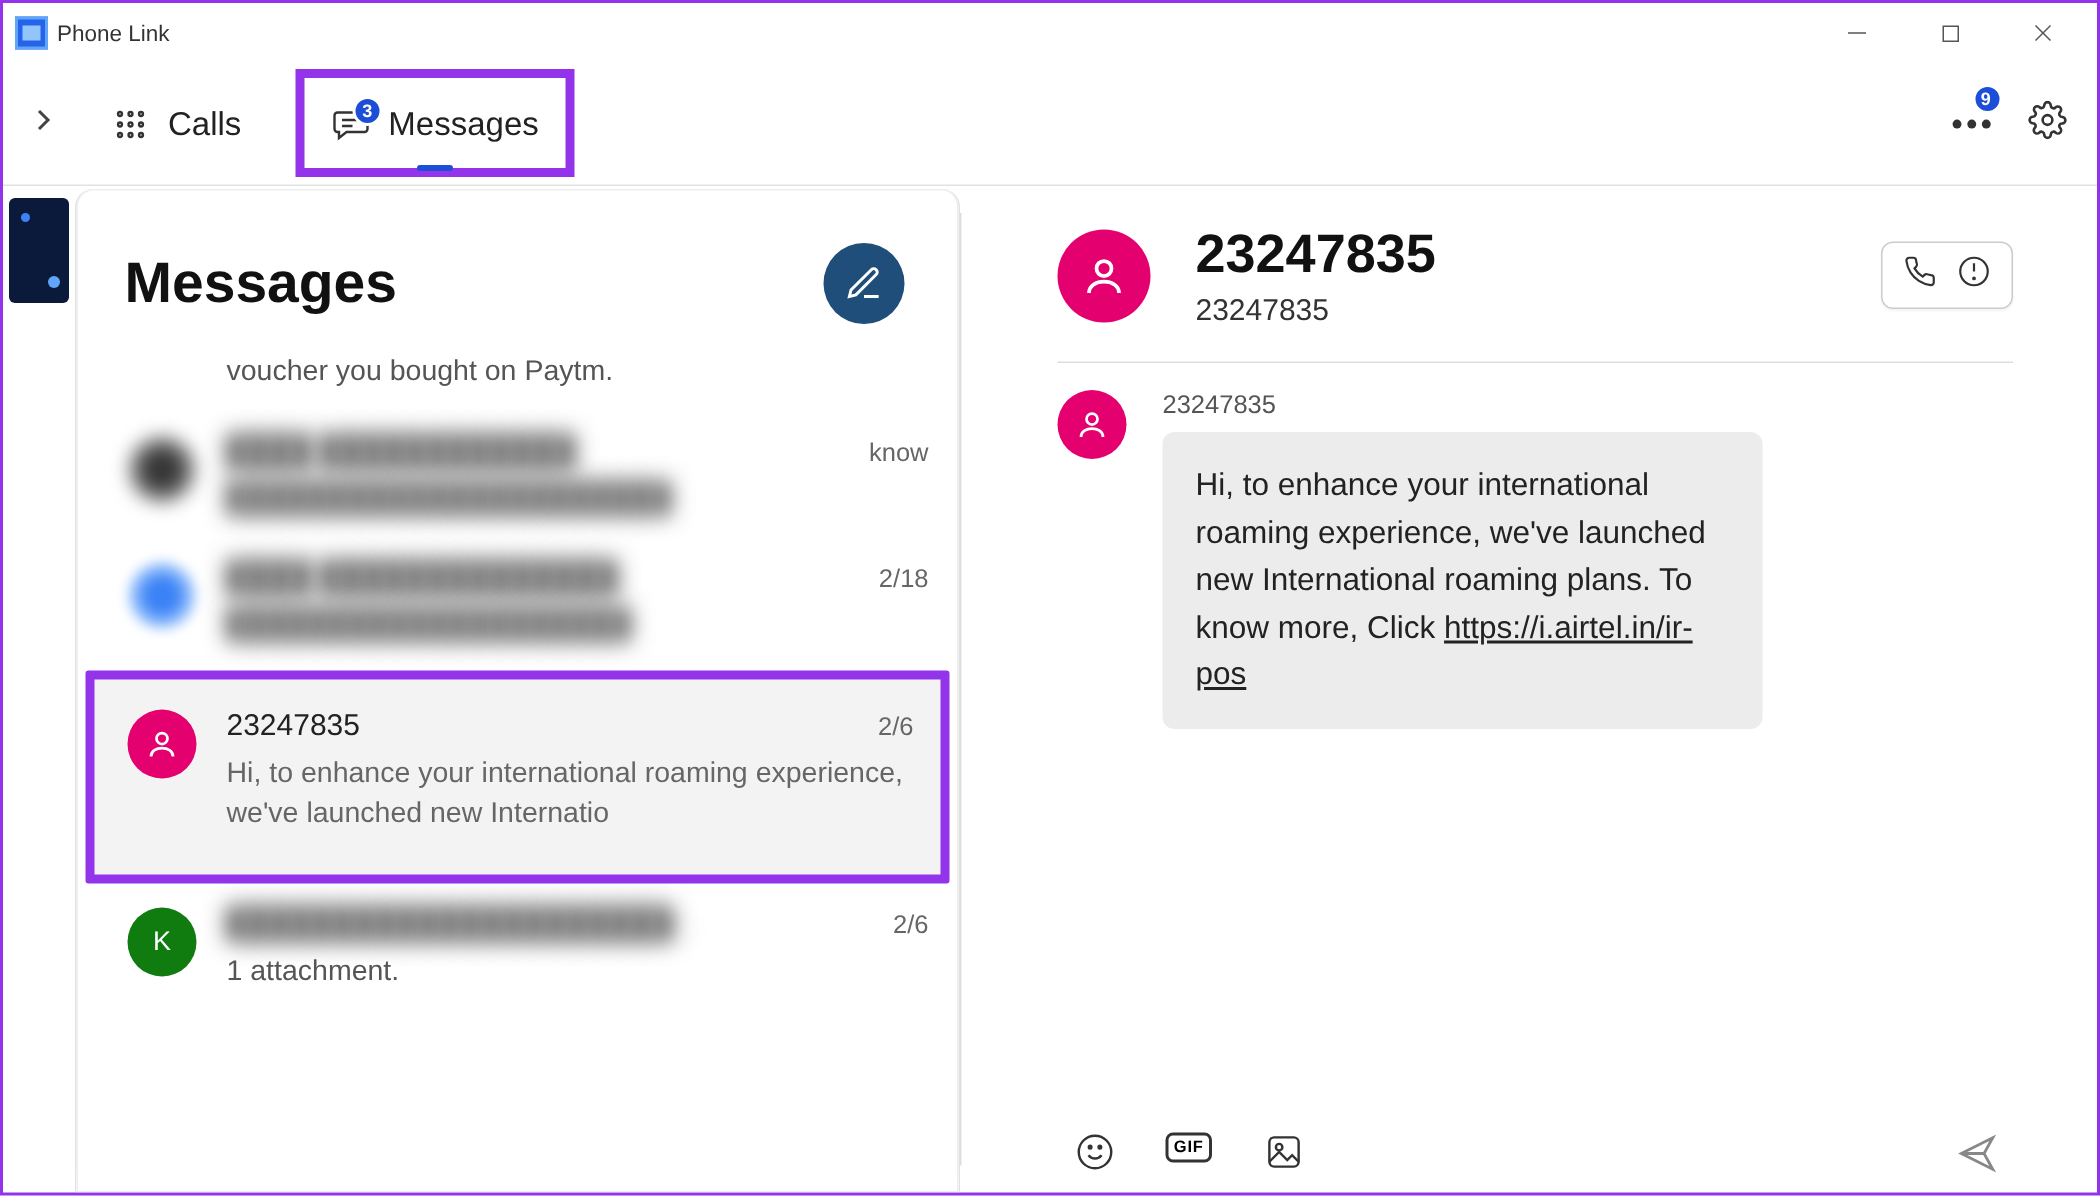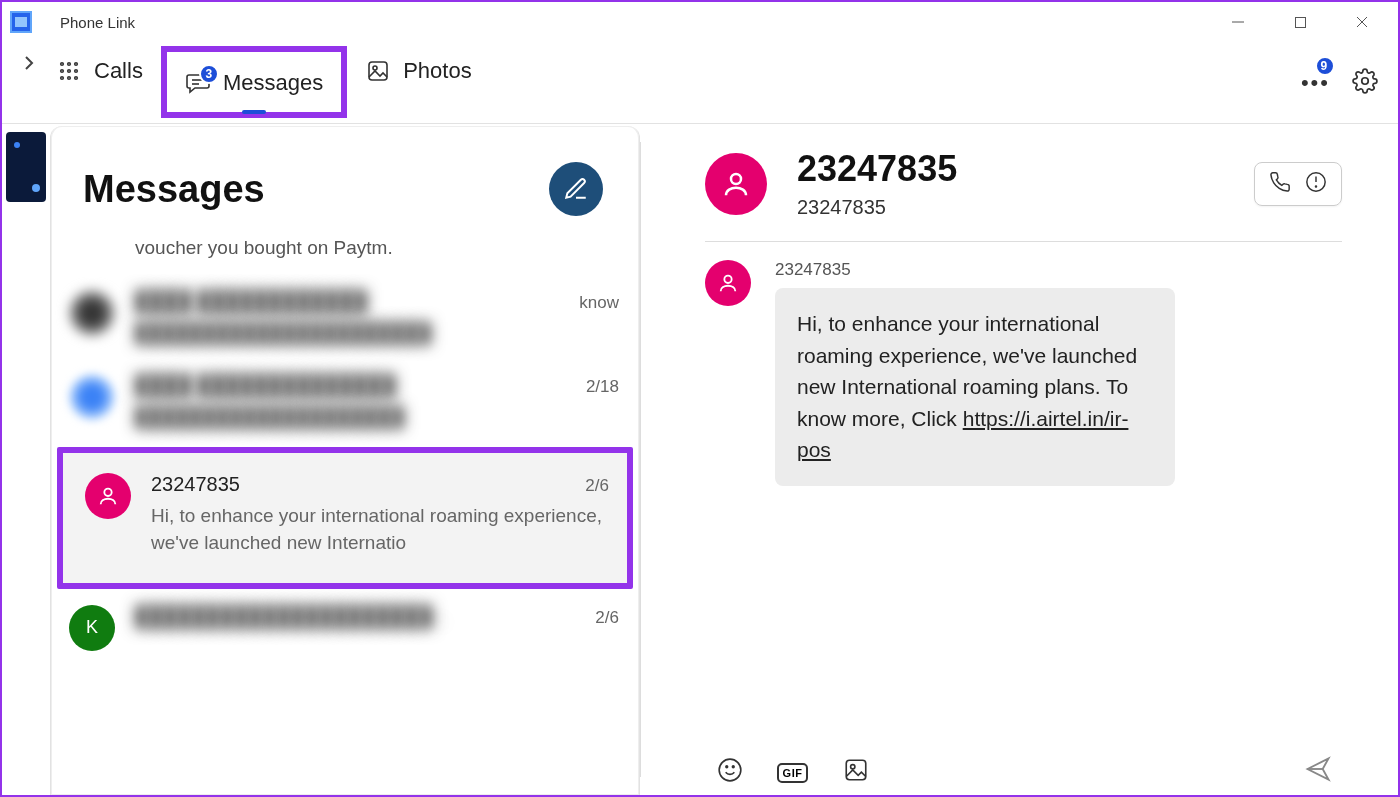--- a/index.html
+++ b/index.html
@@ -1,29 +1,29 @@
 <!DOCTYPE html>
 <html><head>
 <meta charset="utf-8">
 <style>
   * { box-sizing: border-box; margin: 0; padding: 0; }
   html, body { width: 1400px; height: 797px; font-family: "Segoe UI", Arial, sans-serif; background: #fff; overflow: hidden; }
   body { border: 2px solid #9333ea; }
 
   .titlebar { height: 40px; display:flex; align-items:center; justify-content:space-between; padding: 0 6px 0 8px; }
-  .titlebar-left { display:flex; align-items:center; gap:28px; }
+  .titlebar-left { display:flex; align-items:center; gap:6px; }
   .app-icon { width:22px; height:22px; background:#2563eb; border:2px solid #60a5fa; position:relative; }
   .app-icon::after { content:""; position:absolute; left:3px; right:3px; top:4px; bottom:4px; background:#93c5fd; }
   .app-title { font-size:15px; color:#333; }
   .win-controls { display:flex; gap:22px; padding-right:10px;}
   .win-btn { width:40px; height:30px; display:flex; align-items:center; justify-content:center; color:#333; font-size:14px; }
   .win-btn svg { stroke:#555; }
 
   .nav { height: 82px; border-bottom:1px solid #e2e2e2; display:flex; align-items:center; padding: 0 18px; justify-content:space-between; }
-  .nav-left { display:flex; align-items:flex-start; gap:12px; }
+  .nav-left { display:flex; align-items:center; gap:30px; }
   .chevron { font-size:20px; color:#444; padding: 6px 0; }
   .nav-item { display:flex; align-items:center; gap:12px; font-size:22px; color:#222; position:relative; padding:10px 6px; }
   .nav-item .ic { width:26px; height:26px; display:flex; align-items:center; justify-content:center; }
   .nav-item svg { stroke:#333; fill:none; stroke-width:1.6; }
   .badge { position:absolute; top:-6px; left:14px; background:#1d4ed8; color:#fff; font-size:12px; border-radius:50%; width:20px; height:20px; display:flex; align-items:center; justify-content:center; font-weight:600; border:2px solid #fff;}
   .nav-item.active-hl { border:6px solid #9333ea; padding:18px 18px 16px; margin-top:-2px}
   .nav-item.active-hl::after { content:""; position:absolute; bottom:-2px; left:50%; transform:translateX(-50%); width:24px; height:4px; background:#1d4ed8; border-radius:4px; }
 
   .nav-right { display:flex; align-items:center; gap:18px; padding-right:2px; }
   .more { position:relative; font-size:22px; letter-spacing:2px; color:#333; padding:4px;}
@@ -38,21 +38,21 @@
 
   .list-pane { width:590px; border:1px solid #e2e2e2; border-top:none; border-bottom:none; border-radius:12px 12px 0 0; margin-top:2px; display:flex; flex-direction:column; overflow:hidden; box-shadow:0 0 0 1px #eee inset;}
   .list-head { display:flex; justify-content:space-between; align-items:center; padding:36px 36px 12px 32px; }
   .list-title { font-size:38px; font-weight:700; color:#111; }
   .compose { width:54px; height:54px; border-radius:50%; background:#1e4e79; display:flex; align-items:center; justify-content:center; }
   .compose svg { stroke:#fff; fill:none; stroke-width:1.8; }
   .search-wrap { padding: 10px 30px 14px; }
   .search { width:100%; height:44px; border:1px solid #bbb; border-radius:6px; padding:0 16px; font-size:19px; color:#777; background:#fdfdfd; box-shadow:0 2px 2px rgba(0,0,0,.05);}
 
   .threads { flex:1; overflow:hidden; }
-  .thread { display:flex; padding:14px 20px 14px 18px; gap:20px; align-items:flex-start; }
+  .thread { display:flex; padding:14px 20px 14px 34px; gap:20px; align-items:flex-start; }
   .avatar { width:46px; height:46px; border-radius:50%; flex-shrink:0; display:flex; align-items:center; justify-content:center; color:#fff; font-size:18px; }
   .avatar.pink { background:#e4006e; }
   .avatar.green { background:#107c10; }
   .avatar.blur-blue { background:radial-gradient(circle,#3b82f6 30%,#bfdbfe 70%); filter:blur(4px); }
   .avatar.blur-dark { background:radial-gradient(circle,#333 30%,#aaa 70%); filter:blur(6px); }
   .t-body { flex:1; }
   .t-row { display:flex; justify-content:space-between; align-items:baseline; gap:12px;}
   .t-name { font-size:20px; color:#222; }
   .t-date { font-size:17px; color:#666; white-space:nowrap; }
   .t-prev { font-size:19px; color:#666; margin-top:6px; line-height:1.45; }
@@ -75,21 +75,21 @@
   .msg-row { display:flex; gap:24px; align-items:flex-start; }
   .small-avatar { width:46px; height:46px; border-radius:50%; background:#e4006e; display:flex; align-items:center; justify-content:center; flex-shrink:0;}
   .small-avatar svg { stroke:#fff; fill:none; stroke-width:2; }
   .sender { font-size:17px; color:#555; margin-bottom:8px;}
   .bubble { background:#ececec; border-radius:8px; padding:20px 22px; font-size:21px; color:#222; line-height:1.5; max-width:400px; }
   .bubble a { color:#222; text-decoration:underline; }
 
   .composer { position:absolute; bottom:12px; left:64px; right:56px; }
   .compose-box { height:56px; border:1px solid #aaa; border-radius:8px; padding:0 18px; display:flex; align-items:center; color:#888; font-size:21px; box-shadow:0 1px 2px rgba(0,0,0,.04);}
   .compose-tools { display:flex; align-items:center; gap:26px; padding:14px 6px 0; }
-  .compose-tools .tool { width:37px; height:28px; display:flex; align-items:flex-end; justify-content:center; }
+  .compose-tools .tool { width:37px; height:28px; display:flex; align-items:flex-start; justify-content:center; }
   .compose-tools svg { stroke:#333; fill:none; stroke-width:1.5; }
   .gif-box { border:2px solid #333; border-radius:5px; font-size:11px; font-weight:700; padding:2px 4px; letter-spacing:.5px;}
   .send { margin-left:auto; }
   .send svg { stroke:#888; fill:none; stroke-width:1.6;}
 </style>
 </head>
 <body>
 
 <div class="titlebar">
   <div class="titlebar-left">
@@ -143,30 +143,20 @@
       <span class="ic" style="position:relative">
         <svg width="26" height="26" viewBox="0 0 26 26">
             <path d="M4 5h18a2 2 0 0 1 2 2v9a2 2 0 0 1-2 2H10l-5 4v-4H4a2 2 0 0 1-2-2V7a2 2 0 0 1 2-2z"></path>
             <line x1="7" y1="10" x2="17" y2="10"></line>
             <line x1="7" y1="14" x2="14" y2="14"></line>
           </svg>
         <span class="badge">3</span>
       </span>
       <span>Messages</span>
     </div>
-    <div class="nav-item">
-      <span class="ic">
-        <svg width="24" height="24" viewBox="0 0 24 24">
-            <rect x="3" y="3" width="18" height="18" rx="3"></rect>
-            <circle cx="9" cy="9" r="2"></circle>
-            <path d="M3 18l6-6 5 5 3-3 4 4"></path>
-          </svg>
-      </span>
-      <span>Photos</span>
-    </div>
   </div>
   <div class="nav-right">
     <div class="more">•••
       <span class="badge">9</span>
     </div>
     <div class="gear">
       <svg width="26" height="26" viewBox="0 0 24 24" fill="none" stroke="#333" stroke-width="1.6">
           <circle cx="12" cy="12" r="3"></circle>
           <path d="M19.4 15a1.7 1.7 0 0 0 .34 1.87l.06.06a2 2 0 1 1-2.83 2.83l-.06-.06a1.7 1.7 0 0 0-1.87-.34 1.7 1.7 0 0 0-1.03 1.56V21a2 2 0 1 1-4 0v-.09a1.7 1.7 0 0 0-1.11-1.56 1.7 1.7 0 0 0-1.87.34l-.06.06a2 2 0 1 1-2.83-2.83l.06-.06a1.7 1.7 0 0 0 .34-1.87 1.7 1.7 0 0 0-1.56-1.03H3a2 2 0 1 1 0-4h.09a1.7 1.7 0 0 0 1.56-1.11 1.7 1.7 0 0 0-.34-1.87l-.06-.06a2 2 0 1 1 2.83-2.83l.06.06a1.7 1.7 0 0 0 1.87.34h.08A1.7 1.7 0 0 0 10 3.09V3a2 2 0 1 1 4 0v.09a1.7 1.7 0 0 0 1.03 1.56 1.7 1.7 0 0 0 1.87-.34l.06-.06a2 2 0 1 1 2.83 2.83l-.06.06a1.7 1.7 0 0 0-.34 1.87v.08a1.7 1.7 0 0 0 1.56 1.03H21a2 2 0 1 1 0 4h-.09a1.7 1.7 0 0 0-1.56 1.03z"></path>
         </svg>
@@ -237,20 +227,21 @@
 
       <div class="thread">
         <div class="avatar green">
             <span>K</span>
           </div>
         <div class="t-body">
           <div class="t-row">
             <div class="t-name blur-text">█████████████████████ .</div>
             <div class="t-date">2/6</div>
           </div>
+          <div class="t-prev" style="color:#555">1 attachment.</div>
         </div>
       </div>
     </div>
   </div>
 
   <div class="divider"></div>
 
   <div class="detail-pane">
     <div class="detail-head">
       <div class="big-avatar">

